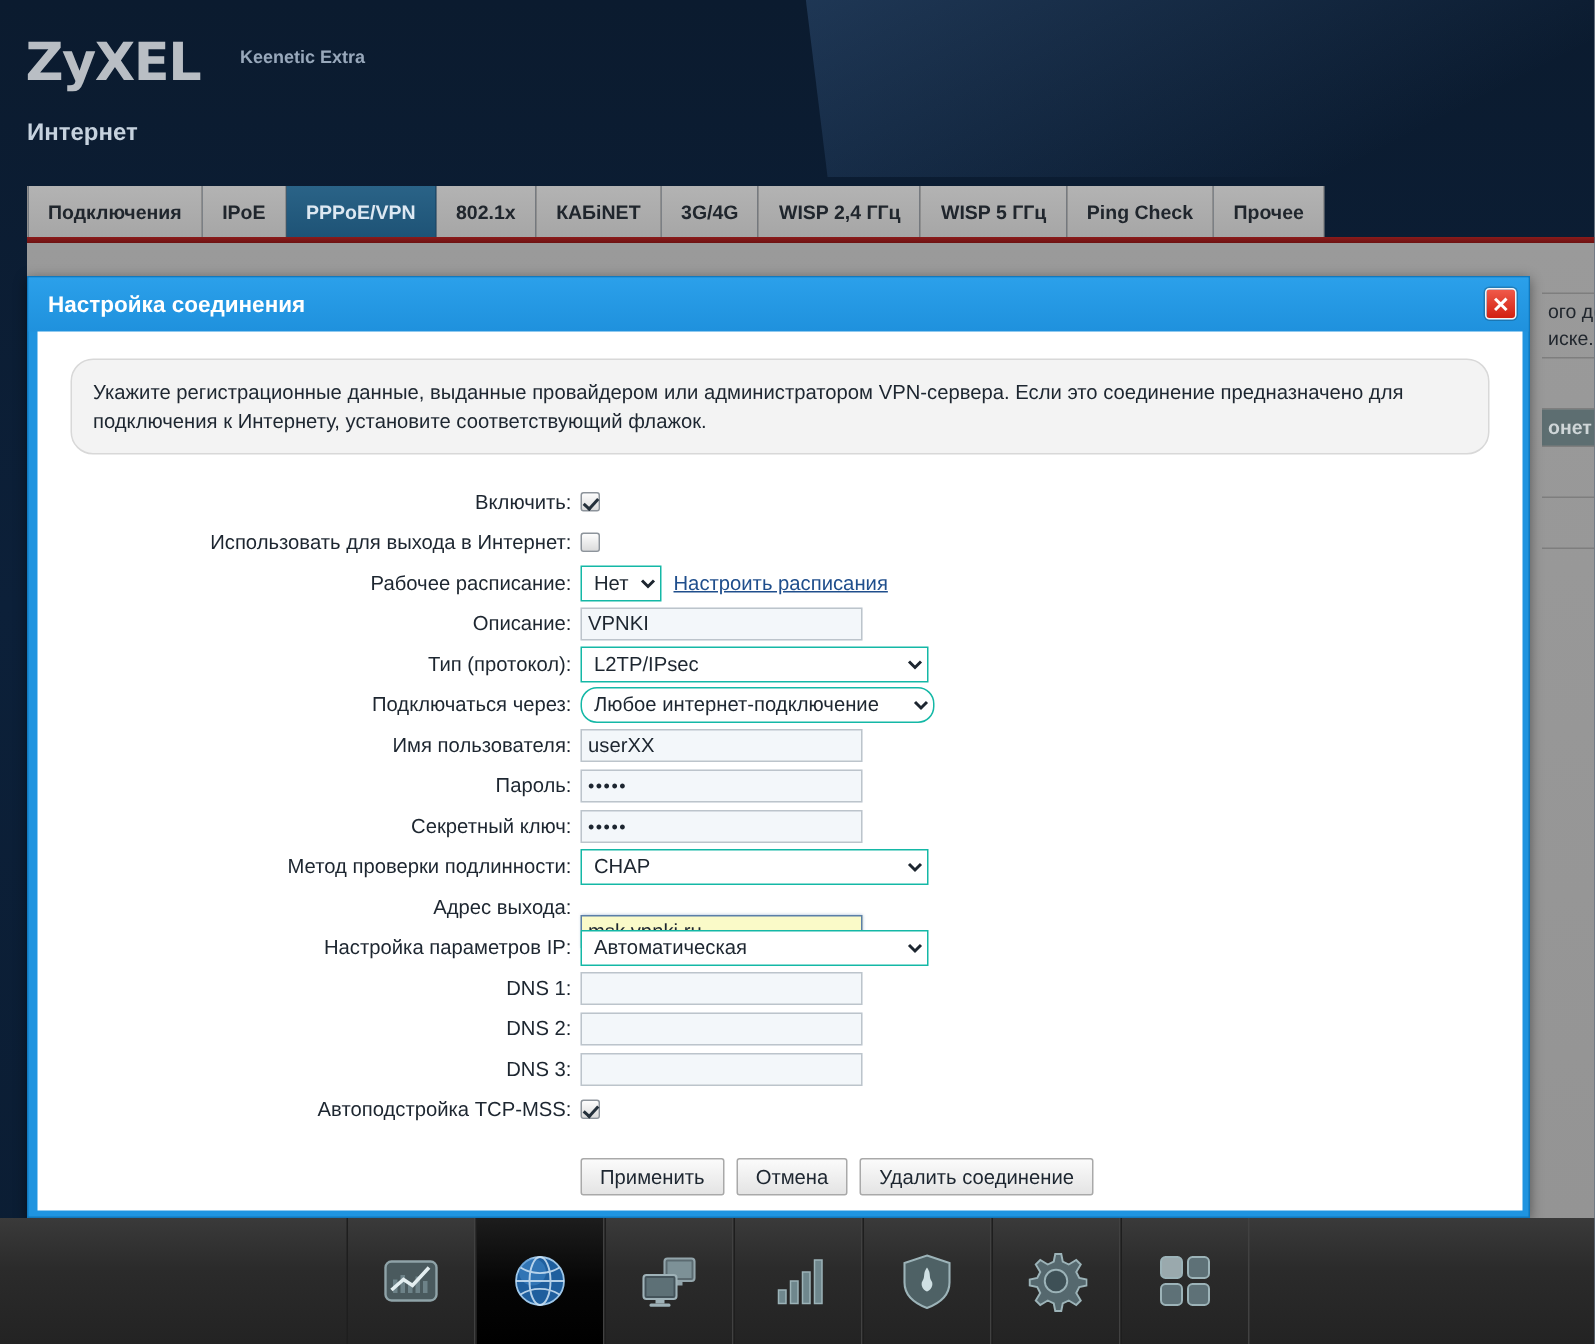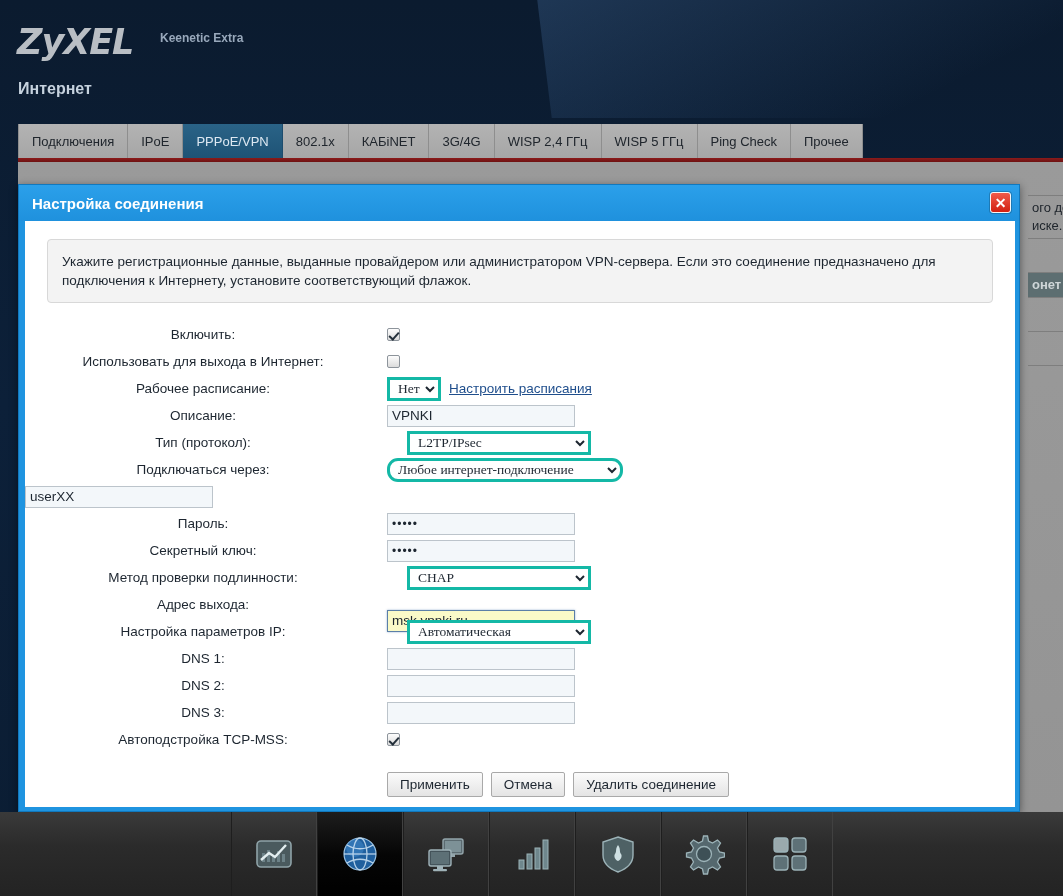--- a/index.html
+++ b/index.html
@@ -31,21 +31,20 @@
     background: linear-gradient(160deg, rgba(90,140,200,.30), rgba(90,140,200,0) 62%);
     transform: rotate(-7deg);
     pointer-events: none;
   }
   .logo {
     position: absolute; left: 17px; top: 22px;
     font-size: 35px; font-weight: bold;
     letter-spacing: -1px;
     color: #b9bec4;
     font-family: "DejaVu Sans", sans-serif;
-    font-style: italic;
   }
   .model {
     position: absolute; left: 160px; top: 31px;
     font-size: 12px; font-weight: bold;
     color: #98a8bb;
   }
   .section-title {
     position: absolute; left: 18px; top: 80px;
     font-size: 16px; font-weight: bold;
     color: #c6d2de;
@@ -57,21 +56,21 @@
     width: 1063px; height: 34px;
   }
   .tabs-inner {
     position: absolute; left: 18px; top: 0;
     display: flex; height: 34px;
   }
   .tab {
     height: 34px;
     padding: 0 13px;
     display: flex; align-items: center;
-    font-size: 13px; font-weight: normal;
+    font-size: 13px; font-weight: bold;
     color: #20262d;
     background: linear-gradient(180deg, #b3b3b3 0%, #a6a6a6 100%);
     border-right: 1px solid #8e8e8e;
     white-space: nowrap;
   }
   .tab:first-child { border-left: 1px solid #8e8e8e; }
   .tab.active {
     color: #dde8f2;
     background: linear-gradient(180deg, #2a6387 0%, #1e5376 100%);
     border-right: 1px solid #1d4c6d;
@@ -138,35 +137,35 @@
     position: absolute; left: 6px; top: 36px;
     width: 990px; height: 586px;
     background: #ffffff;
   }
 
   .notice {
     margin: 18px 22px 0 22px;
     padding: 12px 14px;
     background: #f3f3f3;
     border: 1px solid #d8d8d8;
-    border-radius: 4px;
+    border-radius: 15px;
     font-size: 13.5px;
     color: #1d2630;
     line-height: 19px;
   }
 
   
   .form { margin-top: 18px; }
   .frow {
     display: flex; align-items: center;
     height: 27px;
   }
   .flabel {
     width: 362px;
-    text-align: center;
+    text-align: right;
     padding-right: 6px;
     font-size: 13.5px;
     color: #1d2630;
     white-space: nowrap;
   }
   .fctl { display: flex; align-items: center; }
 
   input.txt {
     width: 188px; height: 22px;
     border: 1px solid #bcc4cb;
@@ -180,30 +179,30 @@
   input.txt.focused {
     background: #fafac8;
     border: 1px solid #5b7fa8;
     box-shadow: 0 0 2px rgba(60,110,170,.5);
     margin-top: 32px;
   }
   input.txt.pw { letter-spacing: 1px; font-size: 12px; }
 
   select.sel {
     height: 24px;
-    border: 3px solid #14b8a6;
+    border: 1px solid #14b8a6;
     background: #ffffff;
     font-size: 13.5px;
     color: #1d2630;
-    font-family: Liberation Serif, serif;
+    font-family: Liberation Sans, sans-serif;
     padding: 0 2px 0 4px;
     outline: none;
   }
   select.w-small { width: 54px; }
-  select.w-med   { width: 184px; margin-left: 20px; }
+  select.w-med   { width: 232px; }
   select.w-wide  { width: 236px; border-radius: 11px; }
 
   .cb {
     width: 13px; height: 13px;
     border: 1px solid #8d949b;
     background: linear-gradient(180deg, #fdfdfd 0%, #dcdcdc 100%);
     border-radius: 2px;
     display: inline-block;
     position: relative;
     cursor: pointer;
@@ -383,20 +382,21 @@
         <div class="frow">
           <div class="flabel">Подключаться через:</div>
           <div class="fctl">
             <select class="sel w-wide">
               <option>Любое интернет-подключение</option>
             </select>
           </div>
         </div>
 
         <div class="frow">
+          <div class="flabel">Имя пользователя:</div>
           <div class="fctl">
             <input class="txt" type="text" value="userXX" style="">
           </div>
         </div>
 
         <div class="frow">
           <div class="flabel">Пароль:</div>
           <div class="fctl">
             <input class="txt pw" type="text" value="•••••" style="">
           </div>

